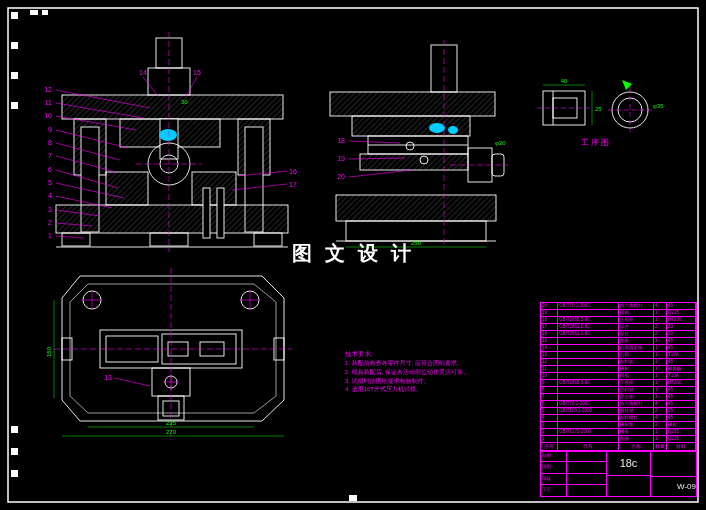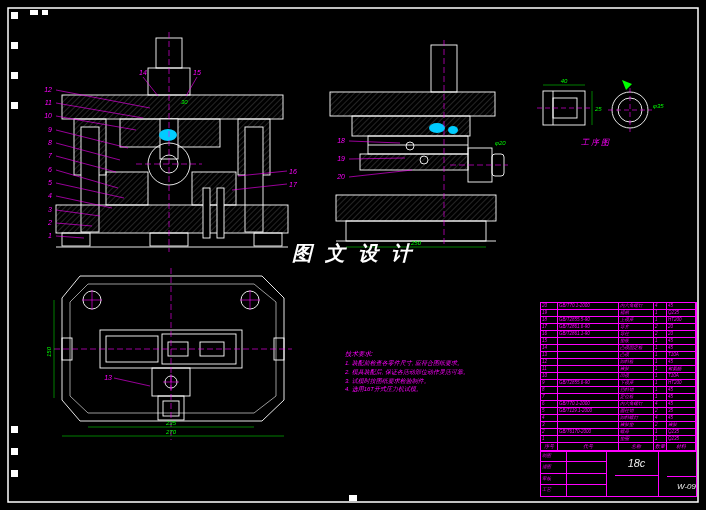--- a/index.html
+++ b/index.html
@@ -1,17 +1,17 @@
 <!DOCTYPE html>
 <html><head>
 <meta charset="utf-8">
 <style>
   html,body{margin:0;padding:0;background:#000;}
   #sheet{position:relative;width:706px;height:510px;background:#000;overflow:hidden;
-         font-family:"Liberation Sans",sans-serif;font-style:italic;}
+         font-family:"Liberation Sans",sans-serif;}
   #sheet svg{position:absolute;left:0;top:0;}
   svg text{font-family:"Liberation Sans",sans-serif;}
   text.mg{fill:#ff00ff;font-size:7px;}
   text.gr{fill:#00ff00;font-size:6px;}
 
   .center-title{position:absolute;left:292px;top:240px;color:#ffffff;font-size:20px;
     font-weight:bold;letter-spacing:4px;white-space:nowrap;
     font-family:"Liberation Serif",serif;text-align:right;}
 
   .tech{position:absolute;left:345px;top:349px;width:142px;color:#ff00ff;
@@ -21,21 +21,21 @@
   .bom{position:absolute;left:540px;top:302px;width:157px;box-sizing:border-box;
     border:1px solid #ff00ff;}
   .bom-row{display:grid;grid-template-columns:17px 61px 35px 13px 1fr;height:7px;box-sizing:border-box;}
   .bom-cell{border-right:1px solid #ff00ff;border-bottom:1px solid #ff00ff;
     font-size:4.5px;color:#ff00ff;line-height:6px;overflow:hidden;white-space:nowrap;
     padding-left:1px;box-sizing:border-box;}
   .bom-header{height:8px;}
   .bom-header .bom-cell{line-height:7px;font-size:5px;text-align:center;padding-left:0;}
 
   .tblock{position:absolute;left:540px;top:450px;width:157px;height:47px;box-sizing:border-box;
-    border:1px solid #ff00ff;display:grid;grid-template-columns:66px 44px 1fr;gap:8px;}
+    border:1px solid #ff00ff;display:grid;grid-template-columns:66px 44px 1fr;}
   .tb-left{display:grid;grid-template-rows:repeat(4,1fr);border-right:1px solid #ff00ff;}
   .tb-left-row{display:grid;grid-template-columns:26px 1fr;border-bottom:1px solid #ff00ff;}
   .tb-left-row:last-child{border-bottom:none;}
   .tb-label{font-size:4.5px;color:#ff00ff;line-height:10px;padding-left:1px;
     border-right:1px solid #ff00ff;overflow:hidden;white-space:nowrap;}
   .tb-val{border-right:none;}
   .tb-mid{display:grid;grid-template-rows:24px 1fr;border-right:1px solid #ff00ff;}
   .tb-code{color:#eeeeee;font-size:11px;text-align:center;line-height:24px;}
   .tb-mid-bottom{border-top:1px solid #ff00ff;}
   .tb-right{display:grid;grid-template-rows:1fr 20px;}

